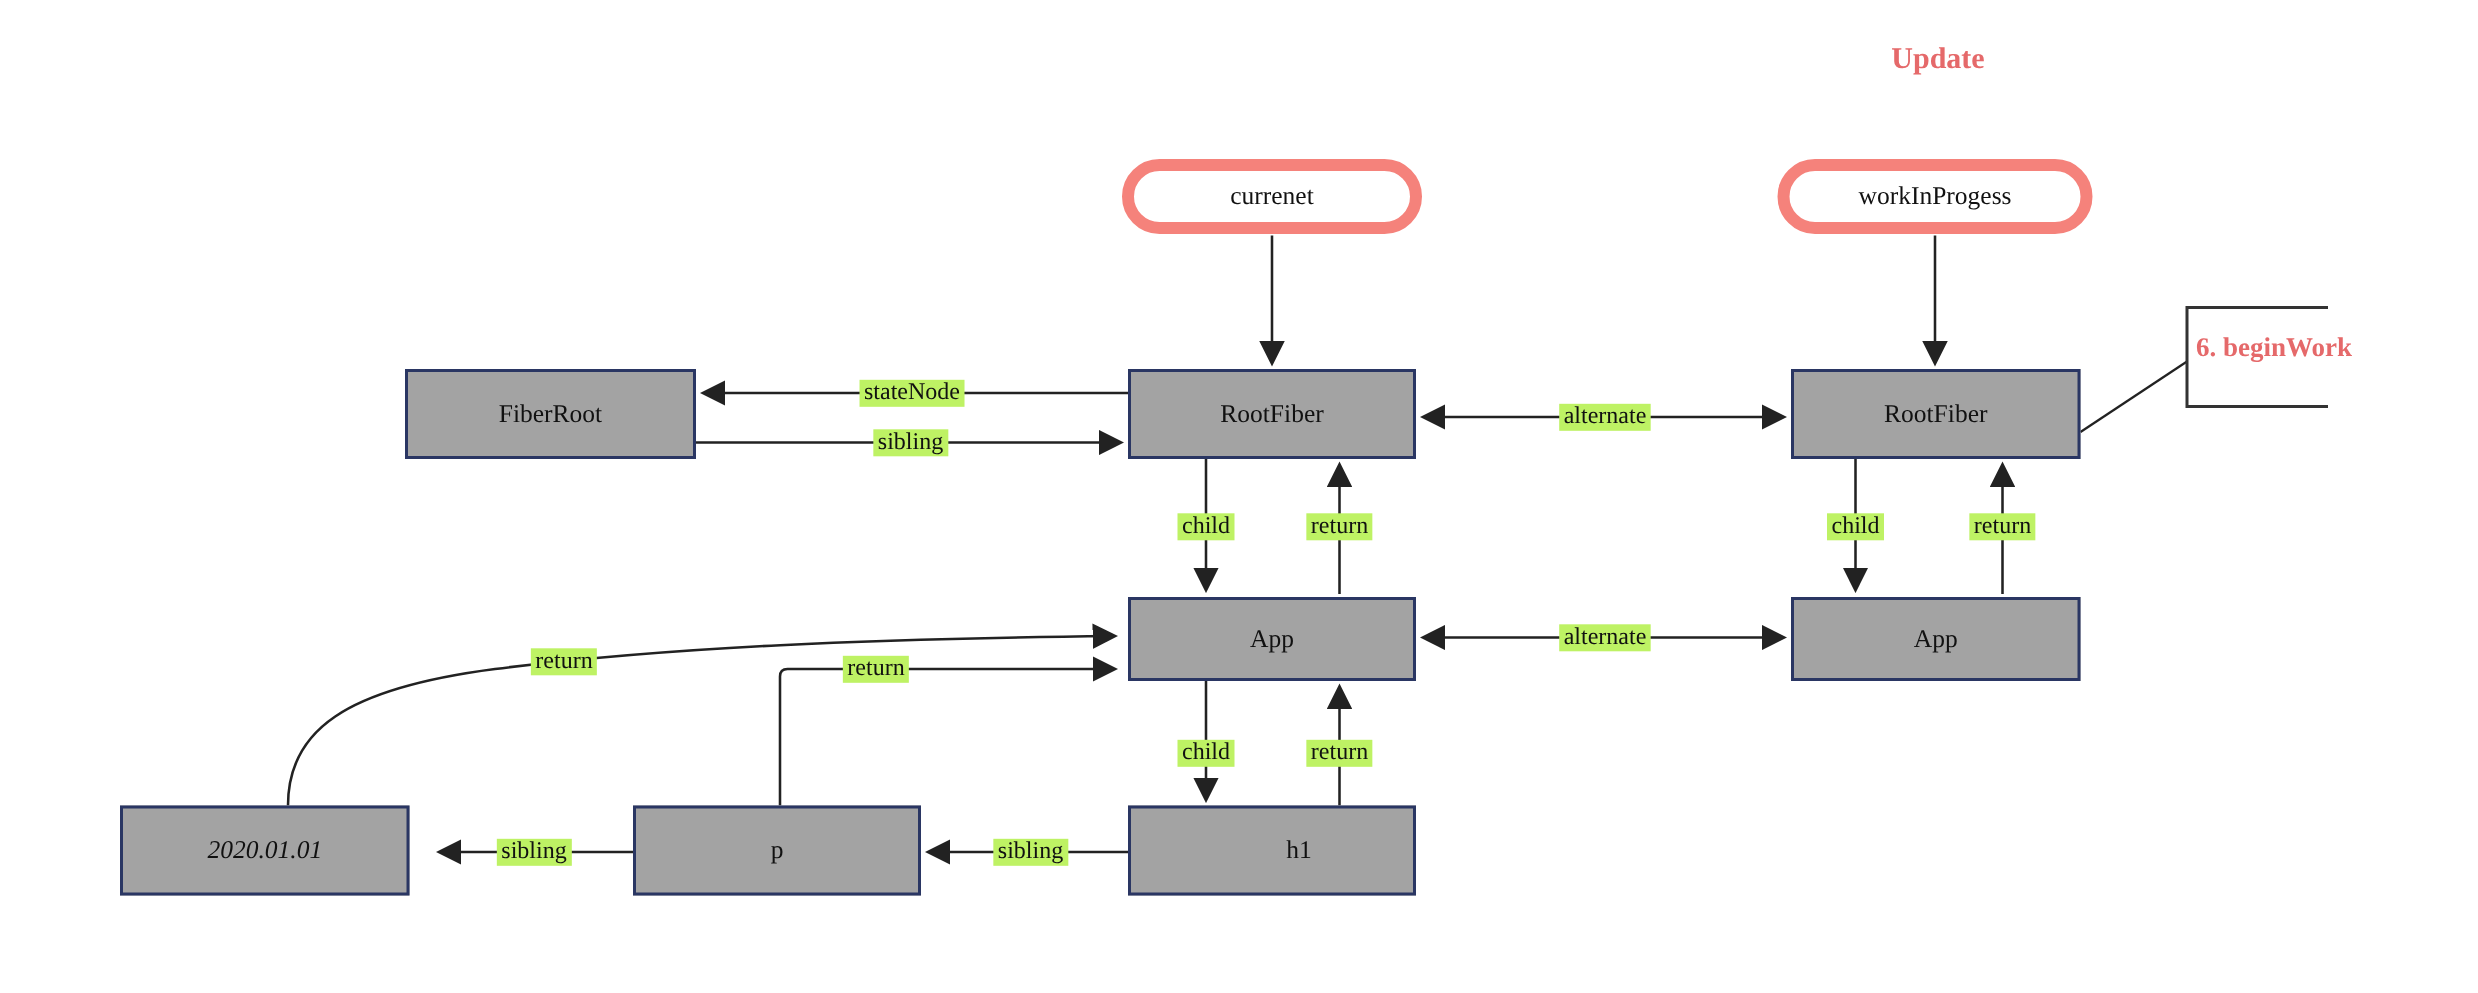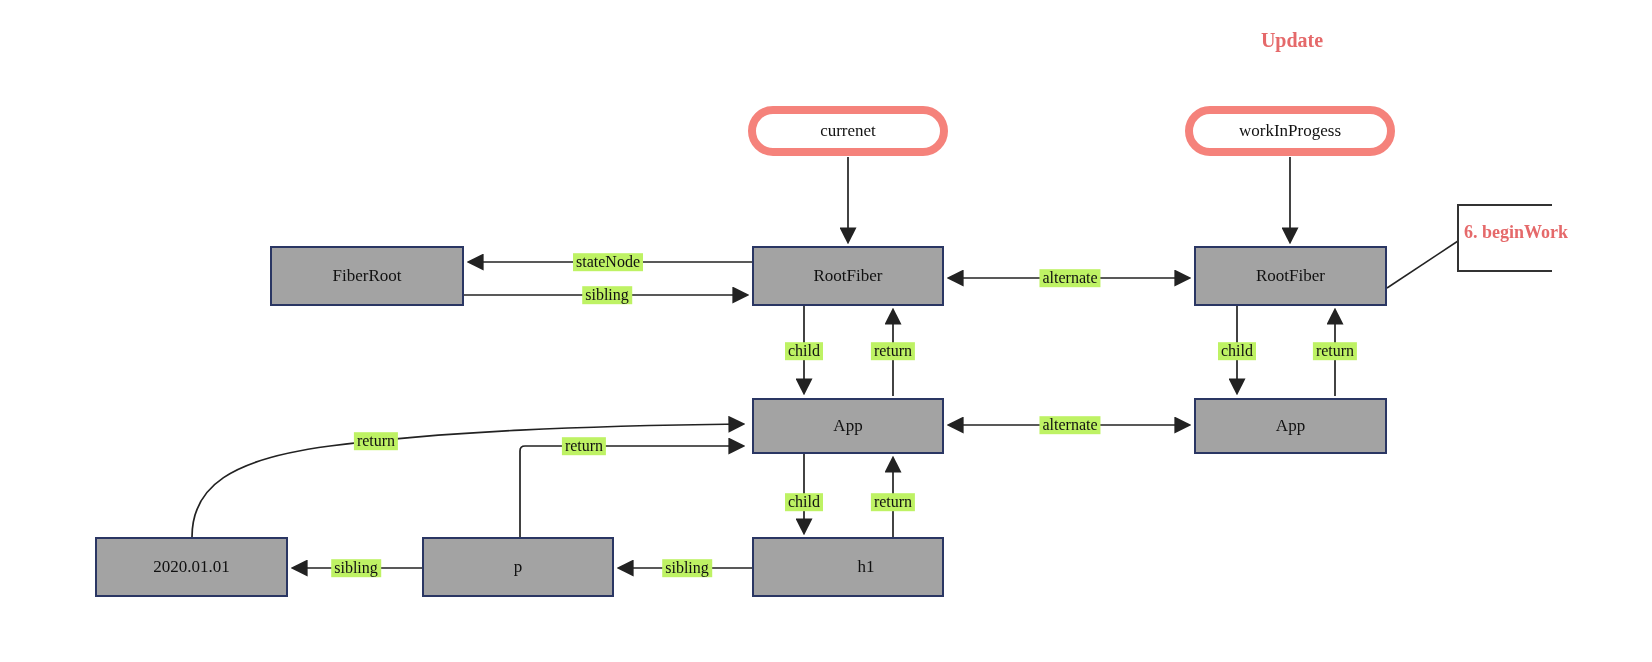--- a/index.html
+++ b/index.html
@@ -124,21 +124,21 @@
   </div>
   <div class="node" style="left:1194px;top:398px;width:193px;height:56px;">
     <span>App</span>
   </div>
   <div class="node" style="left:752px;top:537px;width:192px;height:60px;padding-left:36px;">
     <span>h1</span>
   </div>
   <div class="node" style="left:422px;top:537px;width:192px;height:60px;">
     <span>p</span>
   </div>
-  <div class="node" style="left:95px;top:537px;width:193px;height:60px;">
+  <div class="node" style="left:80px;top:537px;width:193px;height:60px;font-style:italic;">
     <span>2020.01.01</span>
   </div>
 
   <span class="elabel" style="left:608px;top:262px;">stateNode</span>
   <span class="elabel" style="left:607px;top:295px;">sibling</span>
   <span class="elabel" style="left:1070px;top:278px;">alternate</span>
   <span class="elabel" style="left:1070px;top:425px;">alternate</span>
   <span class="elabel" style="left:804px;top:351px;">child</span>
   <span class="elabel" style="left:893px;top:351px;">return</span>
   <span class="elabel" style="left:1237px;top:351px;">child</span>

